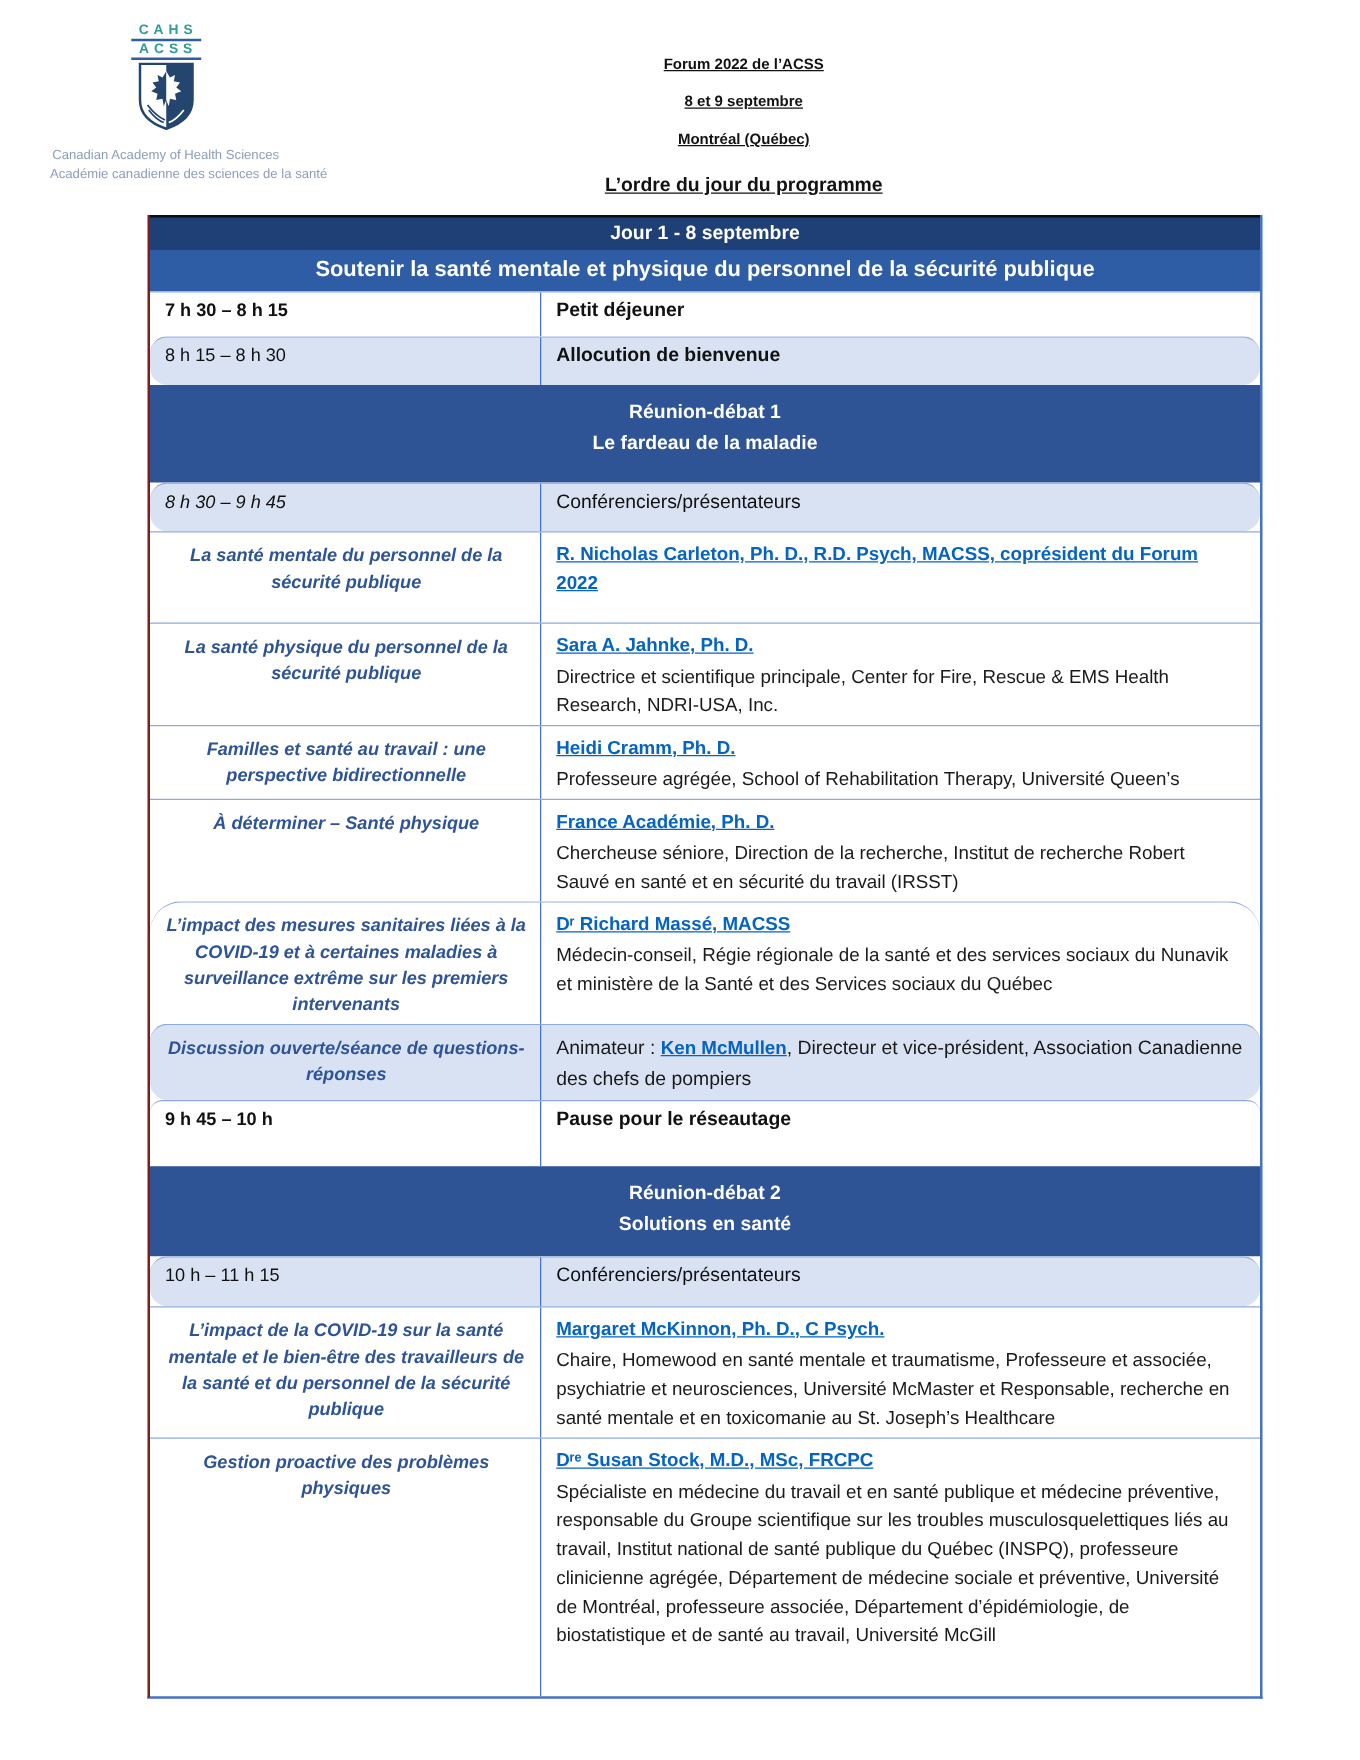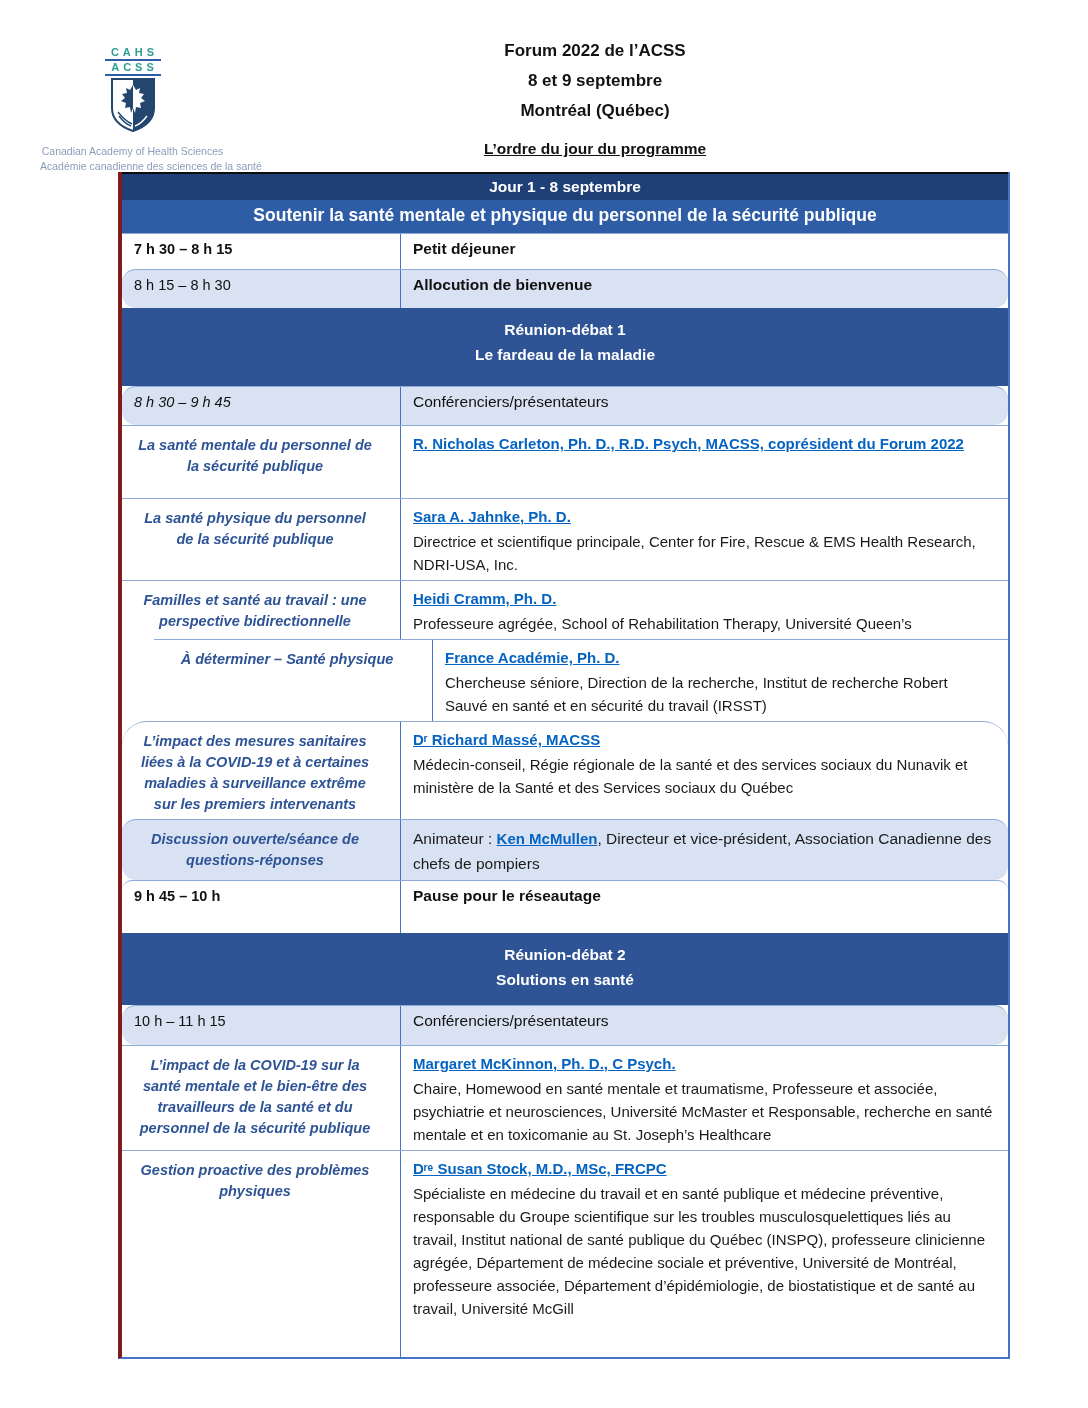--- a/index.html
+++ b/index.html
@@ -2,51 +2,51 @@
 <html><head>
 <meta charset="utf-8">
 <style>
   html,body { margin:0; padding:0; background:#ffffff; }
   .page {
     position:relative; width:1088px; height:1408px; background:#ffffff;
     font-family:"Liberation Sans","DejaVu Sans",sans-serif; color:#1a1a1a; overflow:hidden;
   }
 
   
-  .logo { position:absolute; left:40px; top:46px; width:185px; text-align:center; }
+  .logo { position:absolute; left:40px; top:18px; width:185px; text-align:center; }
   .logo-letters { width:56px; margin:0 auto; }
   .logo-letters .lrow {
     font-size:11px; font-weight:bold; letter-spacing:4px; color:#2E9C92;
     border-bottom:2px solid #2E5DA6; line-height:13px; padding-left:4px;
   }
   .shield { margin-top:2px; }
   .logo-captions { margin-top:8px; font-size:10.5px; color:#8D9DBB; line-height:15px; white-space:nowrap; }
 
   
   .header { position:absolute; left:106px; top:36px; width:978px; text-align:center; }
-  .header .t { font-size:17px; font-weight:bold; color:#121212; line-height:30px; }
+  .header .t { font-size:12px; font-weight:bold; color:#121212; line-height:30px;text-decoration:underline; }
   .subtitle { margin-top:14px; font-size:15.5px; font-weight:bold; text-decoration:underline; color:#121212; }
 
   
   .agenda {
     position:absolute; left:118px; top:172px; width:892px;
-    border-left:4px solid #7f1d1d; border-right:2px solid #4472C4; border-bottom:2px solid #4472C4;
+    border-left:2px solid #7f1d1d; border-right:2px solid #4472C4; border-bottom:2px solid #4472C4;
     box-sizing:border-box; background:#fff;
   }
   .band { color:#fff; font-weight:bold; text-align:center; box-sizing:border-box; }
   .band-day   { background:#1F4077; font-size:15.5px; min-height:28px; padding-top:4px;
                 border-top:2px solid #0d0d0d; }
   .band-theme { background:#2E5DA6; font-size:17.5px; min-height:33px; padding-top:5px; }
   .band-section { background:#2E5496; font-size:15.5px; padding-top:9px; line-height:25px; }
 
   .row { display:flex; box-sizing:border-box; border-top:1px solid #8EAADB; }
   .row.light { background:#D9E2F3;border-radius:14px; }
   .cell-l {
-    width:279px; box-sizing:border-box; border-right:1px solid #4472C4;
-    padding:6px 24px 4px 12px; flex-shrink:0;
+    width:313px; box-sizing:border-box; border-right:1px solid #4472C4;
+    padding:6px 10px 4px 12px; flex-shrink:0;
   }
   .cell-r { flex:1; box-sizing:border-box; padding:6px 14px 4px 12px; }
 
   .time { font-size:14.5px; color:#111; }
   .time.b { font-weight:bold; }
   .time.i { font-style:italic; }
   .session { font-size:15.5px; color:#111; }
   .session.b { font-weight:bold; }
 
   .topic {
@@ -151,21 +151,21 @@
     <div class="row" style="min-height:52px;">
       <div class="cell-l">
           <div class="topic">Familles et santé au travail : une perspective bidirectionnelle</div>
         </div>
       <div class="cell-r">
         <span class="speaker-link">Heidi Cramm, Ph. D.</span>
         <div class="desc">Professeure agrégée, School of Rehabilitation Therapy, Université Queen’s</div>
       </div>
     </div>
 
-    <div class="row" style="min-height:75px;margin-left:32px;">
+    <div class="row" style="min-height:75px;">
       <div class="cell-l">
           <div class="topic">À déterminer – Santé physique</div>
         </div>
       <div class="cell-r">
         <span class="speaker-link">France Académie, Ph. D.</span>
         <div class="desc">Chercheuse séniore, Direction de la recherche, Institut de recherche Robert Sauvé en santé et en sécurité du travail (IRSST)</div>
       </div>
     </div>
 
     <div class="row" style="min-height:85px;border-radius:25px;">

